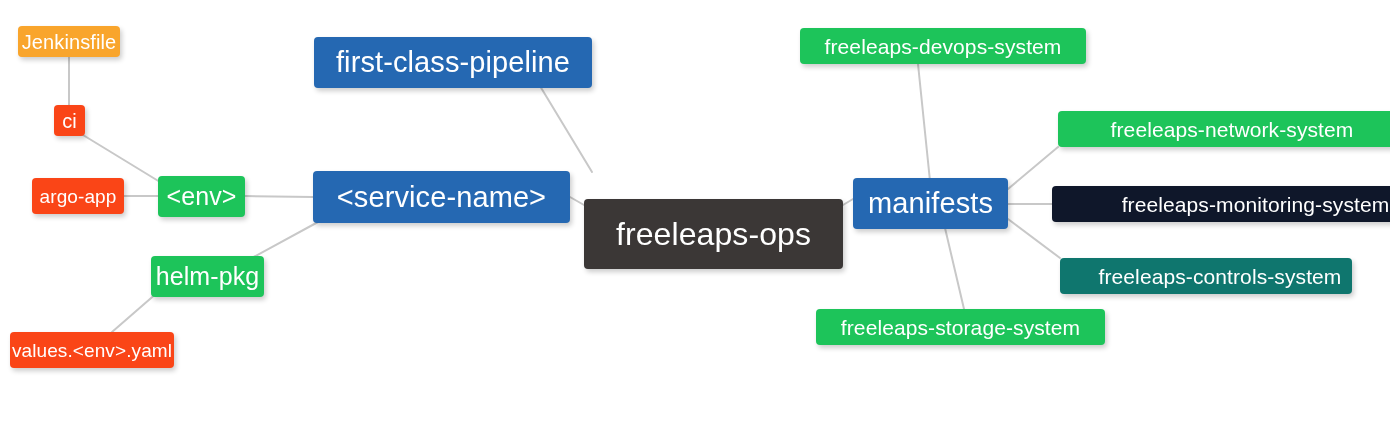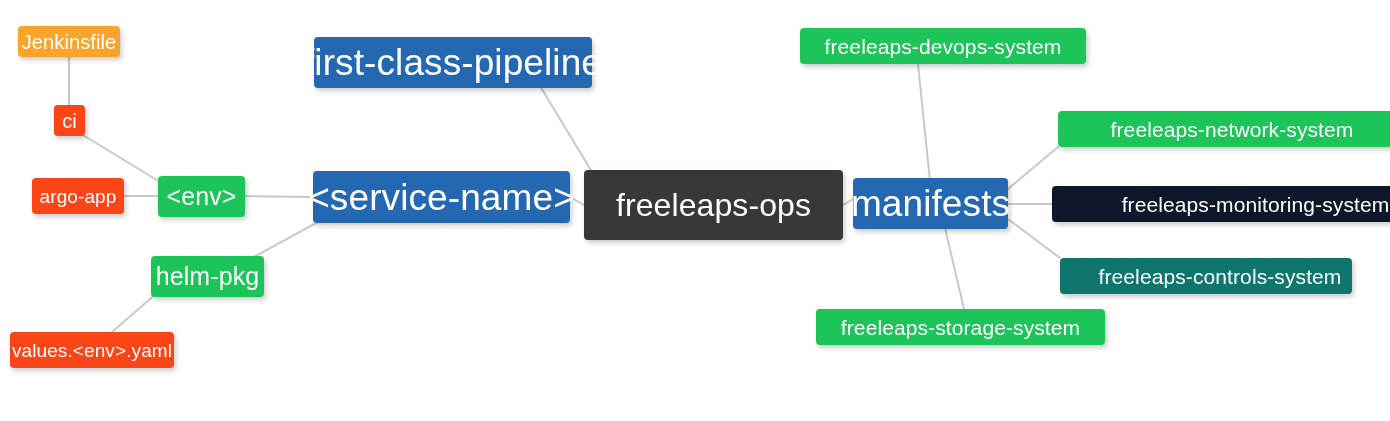--- a/index.html
+++ b/index.html
@@ -42,22 +42,22 @@
     color: #ffffff;
     white-space: nowrap;
     box-shadow: 2px 3px 5px rgba(0,0,0,0.20);
     letter-spacing: 0.1px;
   }
   .node-label {
     display: block;
     line-height: 1;
   }
   
-  .tier-root    { font-size: 32px; }
-  .tier-main    { font-size: 37px; }
+  .tier-root    { font-size: 32px; margin-top: 29px; }
+  .tier-main    { font-size: 29px; }
   .tier-branch  { font-size: 25px; }
   .tier-leaf    { font-size: 21px; align-items: center; }
   .tier-small   { font-size: 19px; }
   .tier-tiny    { font-size: 20px; }
 </style>
 </head>
 <body>
 
 <div id="mindmap-canvas">
 

